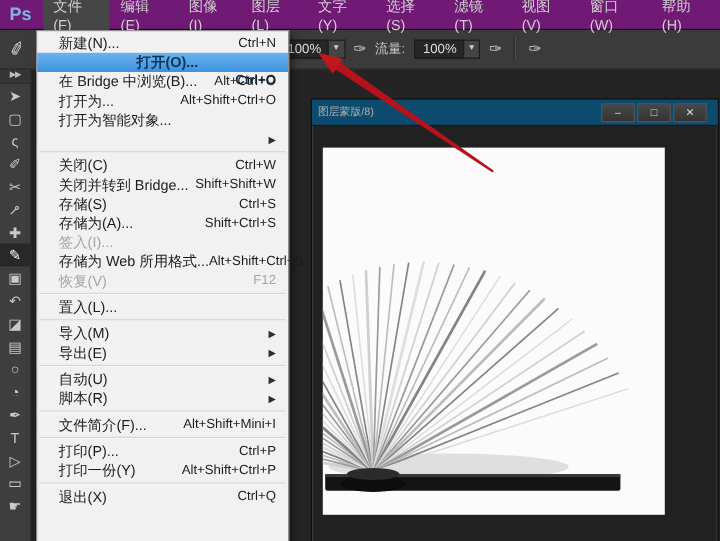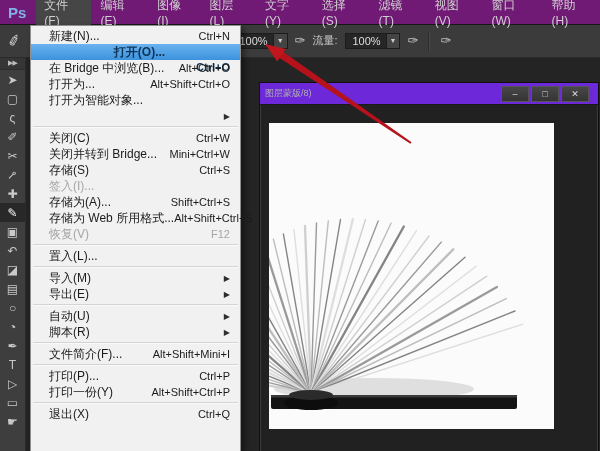--- a/index.html
+++ b/index.html
@@ -32,21 +32,21 @@
   .tool-collapse{height:12px;font-size:7px;color:#bbb;text-align:center;line-height:12px;
                  background:#353535;border-bottom:1px solid #2d2d2d;letter-spacing:-1px;}
   .tool{width:25px;height:19px;display:flex;align-items:center;justify-content:center;
         color:#c9c9c9;font-size:12px;line-height:1;}
   .tool.selected{background:#282828;color:#fff;}
   .rot{display:inline-block;transform:rotate(-45deg);}
 
   
   .docwin{position:absolute;left:259px;top:82px;width:338px;height:369px;background:#212121;
           border:1px solid #101010;box-shadow:0 0 0 1px #3a3a3a inset;z-index:3;}
-  .doc-titlebar{position:relative;height:21px;background:#6d28d9;border-bottom:1px solid #1a1a1a;
+  .doc-titlebar{position:relative;height:21px;background:#0c4a6e;border-bottom:1px solid #1a1a1a;
                 display:flex;align-items:center;}
   .doc-title{font-size:9px;color:#b0b0b0;padding-left:5px;}
   .win-controls{position:absolute;right:9px;top:3px;display:flex;gap:2px;}
   .win-btn{width:26px;height:14px;background:linear-gradient(#474747,#343434);border:1px solid #565656;
            color:#ddd;font-size:9px;display:flex;align-items:center;justify-content:center;line-height:1;}
   .doc-canvas{position:absolute;left:9px;top:40px;width:285px;height:306px;background:#fbfbfb;}
   .doc-canvas svg{display:block;}
 
   
   .menu-popup{position:absolute;left:30px;top:25px;width:211px;bottom:0;background:#f1f1f1;
@@ -253,32 +253,32 @@
     <div class="menu-item">
       <span class="mi-arrow">▶</span>
     </div>
     <div class="menu-sep"></div>
     <div class="menu-item">
       <span class="mi-label">关闭(C)</span>
       <span class="mi-short">Ctrl+W</span>
     </div>
     <div class="menu-item">
       <span class="mi-label">关闭并转到 Bridge...</span>
-      <span class="mi-short">Mini+Ctrl+W</span>
+      <span class="mi-short">Shift+Shift+W</span>
     </div>
     <div class="menu-item">
       <span class="mi-label">存储(S)</span>
       <span class="mi-short">Ctrl+S</span>
     </div>
+    <div class="menu-item">
+      <span class="mi-label">存储为(A)...</span>
+      <span class="mi-short">Shift+Ctrl+S</span>
+    </div>
     <div class="menu-item disabled">
       <span class="mi-label">签入(I)...</span>
-    </div>
-    <div class="menu-item">
-      <span class="mi-label">存储为(A)...</span>
-      <span class="mi-short">Shift+Ctrl+S</span>
     </div>
     <div class="menu-item">
       <span class="mi-label">存储为 Web 所用格式...</span>
       <span class="mi-short">Alt+Shift+Ctrl+S</span>
     </div>
     <div class="menu-item disabled">
       <span class="mi-label">恢复(V)</span>
       <span class="mi-short">F12</span>
     </div>
     <div class="menu-sep"></div>

